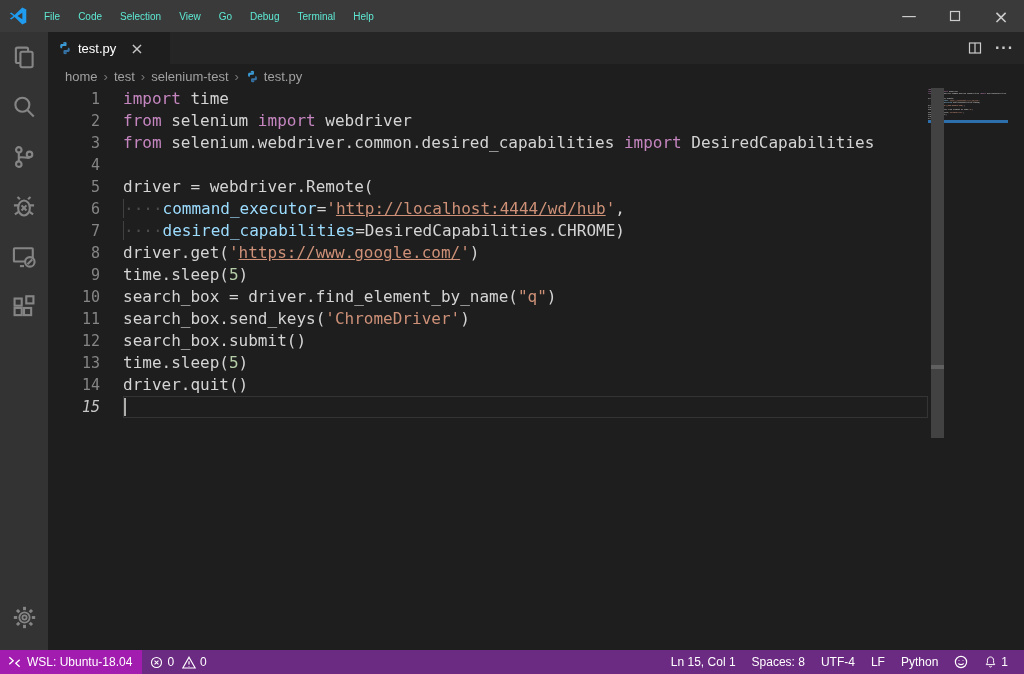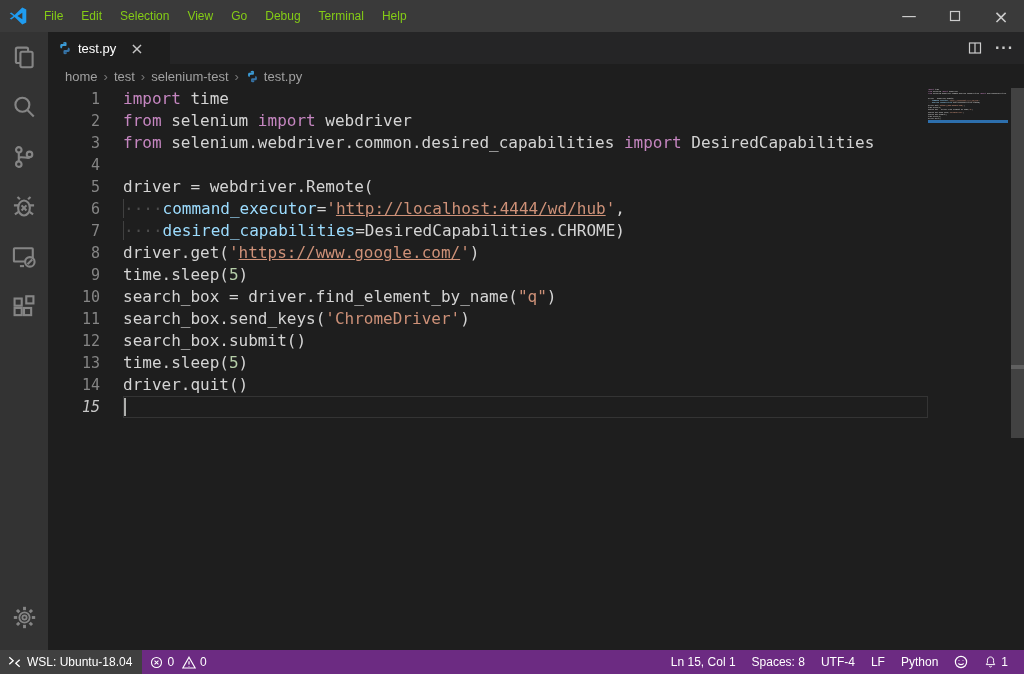--- a/index.html
+++ b/index.html
@@ -5,38 +5,38 @@
 <style>
   * { margin:0; padding:0; box-sizing:border-box; }
   html,body { width:1024px; height:674px; }
   body { position:relative; background:#1E1E1E; overflow:hidden;
          font-family:"Liberation Sans", sans-serif; }
 
   
   .titlebar { position:absolute; left:0; top:0; width:1024px; height:32px;
               background:#3A3A3A; display:flex; align-items:center; }
   .vscode-logo { width:18px; height:18px; margin:0 8px 0 9px; flex:none; }
-  .menu-item { color:#84cc16; font-size:12px; padding:0 9px; height:32px;
+  .menu-item { color:#5eead4; font-size:10px; padding:0 9px; height:32px;
                display:flex; align-items:center; cursor:default; }
   .window-title { position:absolute; left:547px; top:0; height:32px;
                   display:flex; align-items:center; color:#A6A6A6; font-size:13px; }
   .window-controls { position:absolute; right:0; top:0; height:32px; display:flex; }
   .win-btn { width:46px; height:32px; display:flex; align-items:center;
              justify-content:center; color:#CCCCCC; font-size:15px;
              font-family:"DejaVu Sans", sans-serif; }
 
   
   .activitybar { position:absolute; left:0; top:32px; width:48px; height:618px;
                  background:#333333; }
   .act-icon { width:48px; height:50px; display:flex; align-items:center; justify-content:center; }
   .act-bottom { position:absolute; bottom:8px; left:0; }
   .act-icon svg { stroke:#858585; fill:none; stroke-width:1.3; }
 
   
-  .editor-root { position:absolute; left:48px; top:32px; width:976px; height:618px;
+  .editor-root { position:absolute; left:48px; top:32px; width:896px; height:618px;
                  background:#1E1E1E; }
   .tabbar { position:absolute; left:0; top:0; width:976px; height:32px;
             background:#252526; display:flex; }
   .tab { width:122px; height:32px; background:#1E1E1E; display:flex;
          align-items:center; padding:0 8px 0 10px; }
   .tab-label { color:#FFFFFF; font-size:13px; margin-left:6px; }
   .tab-close { color:#C5C5C5; font-size:16px; margin-left:14px;
                font-family:"DejaVu Sans", sans-serif; }
   .editor-actions { margin-left:auto; display:flex; align-items:center;
                     padding-right:10px; gap:12px; }
@@ -86,21 +86,21 @@
   .statusbar svg { stroke:#FFFFFF; fill:none; stroke-width:1.2; }
 </style>
 </head>
 <body>
 
 <div class="titlebar">
   <svg class="vscode-logo" viewBox="0 0 100 100">
     <path d="M74,3 L31,44 L13,30 L4,35 L25,50 L4,65 L13,70 L31,56 L74,97 L96,86 V14 Z M74,32 V68 L47,50 Z" fill="#1F9CF0" fill-rule="evenodd"></path>
   </svg>
   <span class="menu-item">File</span>
-  <span class="menu-item">Edit</span>
+  <span class="menu-item">Code</span>
   <span class="menu-item">Selection</span>
   <span class="menu-item">View</span>
   <span class="menu-item">Go</span>
   <span class="menu-item">Debug</span>
   <span class="menu-item">Terminal</span>
   <span class="menu-item">Help</span>
   <div class="window-controls">
     <div class="win-btn">—</div>
     <div class="win-btn">
       <svg width="12" height="12" viewBox="0 0 12 12">
@@ -236,21 +236,21 @@
     <div class="minimap-scale code-lines" id="minimap-lines" style="position:static;"><div class="code-line"><span style="color: rgb(197, 134, 192);">import</span><span style="color: rgb(212, 212, 212);"> time</span></div><div class="code-line"><span style="color: rgb(197, 134, 192);">from</span><span style="color: rgb(212, 212, 212);"> selenium </span><span style="color: rgb(197, 134, 192);">import</span><span style="color: rgb(212, 212, 212);"> webdriver</span></div><div class="code-line"><span style="color: rgb(197, 134, 192);">from</span><span style="color: rgb(212, 212, 212);"> selenium.webdriver.common.desired_capabilities </span><span style="color: rgb(197, 134, 192);">import</span><span style="color: rgb(212, 212, 212);"> DesiredCapabilities</span></div><div class="code-line"></div><div class="code-line"><span style="color: rgb(212, 212, 212);">driver = webdriver.Remote(</span></div><div class="code-line"><span style="color: rgb(77, 77, 77); border-left: 1px solid rgb(64, 64, 64);">····</span><span style="color: rgb(156, 220, 254);">command_executor</span><span style="color: rgb(212, 212, 212);">=</span><span style="color: rgb(206, 145, 120);">'</span><span style="color: rgb(206, 145, 120); text-decoration: underline;">http://localhost:4444/wd/hub</span><span style="color: rgb(206, 145, 120);">'</span><span style="color: rgb(212, 212, 212);">,</span></div><div class="code-line"><span style="color: rgb(77, 77, 77); border-left: 1px solid rgb(64, 64, 64);">····</span><span style="color: rgb(156, 220, 254);">desired_capabilities</span><span style="color: rgb(212, 212, 212);">=DesiredCapabilities.CHROME)</span></div><div class="code-line"><span style="color: rgb(212, 212, 212);">driver.get(</span><span style="color: rgb(206, 145, 120);">'</span><span style="color: rgb(206, 145, 120); text-decoration: underline;">https://www.google.com/</span><span style="color: rgb(206, 145, 120);">'</span><span style="color: rgb(212, 212, 212);">)</span></div><div class="code-line"><span style="color: rgb(212, 212, 212);">time.sleep(</span><span style="color: rgb(181, 206, 168);">5</span><span style="color: rgb(212, 212, 212);">)</span></div><div class="code-line"><span style="color: rgb(212, 212, 212);">search_box = driver.find_element_by_name(</span><span style="color: rgb(206, 145, 120);">"q"</span><span style="color: rgb(212, 212, 212);">)</span></div><div class="code-line"><span style="color: rgb(212, 212, 212);">search_box.send_keys(</span><span style="color: rgb(206, 145, 120);">'ChromeDriver'</span><span style="color: rgb(212, 212, 212);">)</span></div><div class="code-line"><span style="color: rgb(212, 212, 212);">search_box.submit()</span></div><div class="code-line"><span style="color: rgb(212, 212, 212);">time.sleep(</span><span style="color: rgb(181, 206, 168);">5</span><span style="color: rgb(212, 212, 212);">)</span></div><div class="code-line"><span style="color: rgb(212, 212, 212);">driver.quit()</span></div><div class="code-line"></div></div>
   </div>
   <div class="minimap-current"></div>
 
   <div class="scrollbar">
     <div class="scroll-marker"></div>
   </div>
 </div>
 
 <div class="statusbar" id="statusbar" style="background: rgb(108, 43, 130);">
-  <div class="remote-badge" id="remote-badge" style="background: #404040;">
+  <div class="remote-badge" id="remote-badge" style="background: #a21caf;">
     <svg width="13" height="12" viewBox="0 0 12 11">
       <path d="M1.2,1.2 L4.8,4.4 L1.2,7.6"></path>
       <path d="M10.8,3.4 L7.2,6.6 L10.8,9.8"></path>
     </svg>
     <span>WSL: Ubuntu-18.04</span>
   </div>
   <div class="sb-item">
     <svg width="13" height="13" viewBox="0 0 14 14">
       <circle cx="7" cy="7" r="5.4"></circle>
         <path d="M4.9,4.9 L9.1,9.1 M9.1,4.9 L4.9,9.1"></path>

